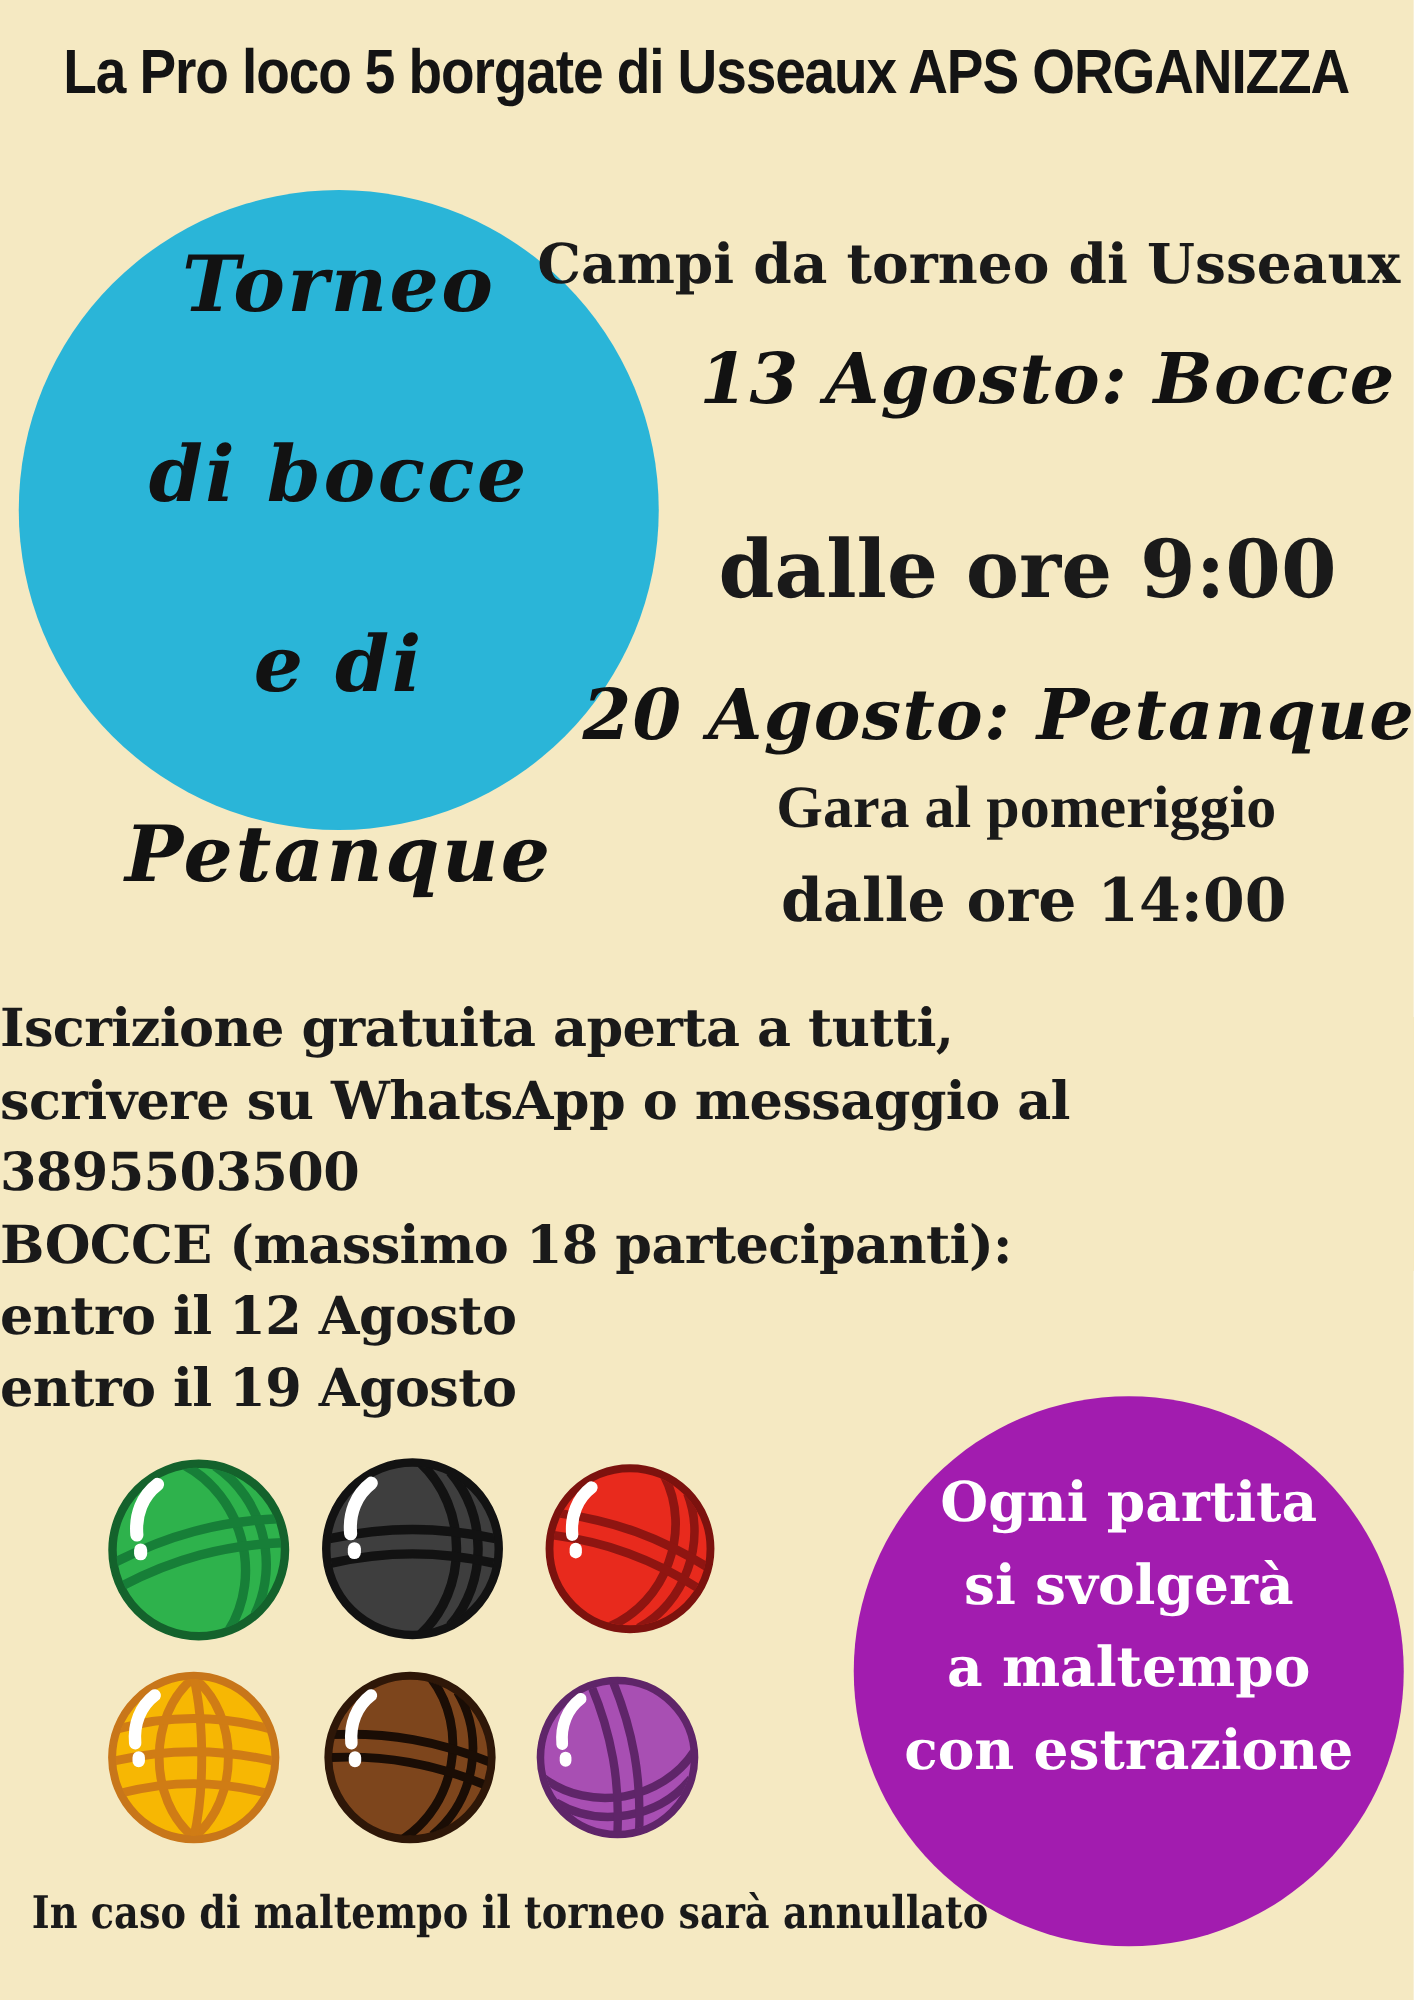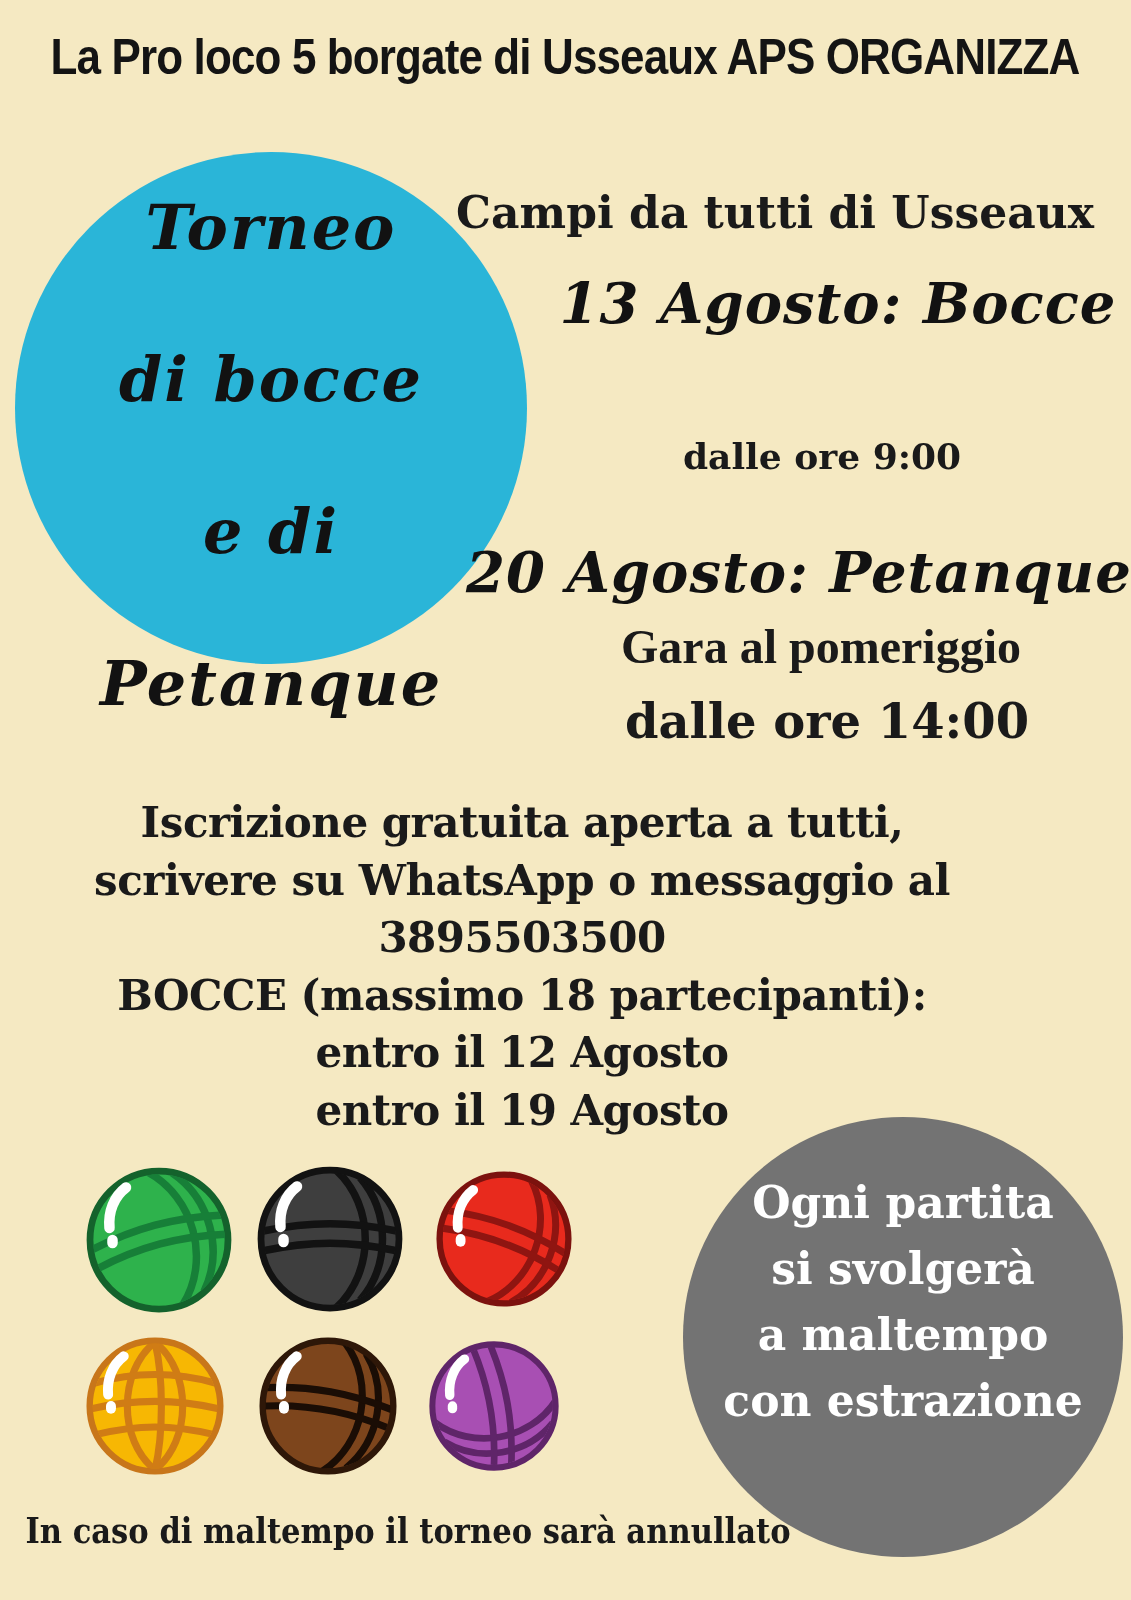--- a/index.html
+++ b/index.html
@@ -37,29 +37,29 @@
   .blue-circle .script{
     font-size:62px;line-height:62px;letter-spacing:2px;color:#121212;
   }
 
   
   .slab{font-family:"DejaVu Serif", serif;font-weight:700;color:#1a1a1a;}
   .loc{left:775px;top:212px;font-size:44px;}
   .date-line{font-size:56px;letter-spacing:1px;color:#121212;}
   .d1{left:838px;top:303px;text-align:right;}
   .g1{left:826px;top:381px;font-size:48px;}
-  .o1{left:822px;top:456px;font-size:36px;}
+  .o1{left:822px;top:456px;font-size:64px;}
   .d2{left:799px;top:572px;}
   .g2{left:821px;top:646px;font-size:48px;font-family:Liberation Serif, serif;}
   .o2{left:827px;top:721px;font-size:48px;}
 
   
   .reg{
     left:0;top:794px;width:1044px;
-    text-align:center;
+    text-align:left;
     font-size:42px;line-height:57.5px;letter-spacing:-0.5px;
   }
 
   
   .ball{position:absolute;}
   .ball svg{display:block;width:100%;height:100%;}
   .ball1{left:84px; top:1165px;width:150px;height:150px;}
   .ball2{left:255px;top:1164px;width:150px;height:150px;}
   .ball3{left:434px;top:1169px;width:140px;height:140px;}
   .ball4{left:84px; top:1335px;width:142px;height:142px;}
@@ -91,21 +91,21 @@
 
   <div class="abs header">La Pro loco 5 borgate di Usseaux APS ORGANIZZA</div>
 
   <div class="abs blue-circle" style="background: rgb(42, 181, 216);">
     <div class="script">Torneo</div>
     <div class="script">di bocce</div>
     <div class="script">e di</div>
     <div class="script">Petanque</div>
   </div>
 
-  <div class="abs centered slab loc">Campi da tutti di Usseaux</div>
+  <div class="abs centered slab loc">Campi da torneo di Usseaux</div>
 
   <div class="abs centered script date-line d1">13 Agosto: Bocce</div>
   <div class="abs centered slab o1">dalle ore 9:00</div>
 
   <div class="abs centered script date-line d2">20 Agosto: Petanque</div>
   <div class="abs centered slab g2">Gara al pomeriggio</div>
   <div class="abs centered slab o2">dalle ore 14:00</div>
 
   <div class="abs reg slab">
     <div>Iscrizione gratuita aperta a tutti,</div>
@@ -221,21 +221,21 @@
             <path d="M70,9 C90,32 90,68 70,91" fill="none" stroke="#5f2569" stroke-width="5"></path>
             <path d="M4,45 C36,38 64,38 96,45" fill="none" stroke="#5f2569" stroke-width="5"></path>
             <path d="M5,58 C36,51 64,51 95,58" fill="none" stroke="#5f2569" stroke-width="5"></path>
           </g>
           <path d="M28,15 C20,21 16,31 17,42" fill="none" stroke="#ffffff" stroke-width="7" stroke-linecap="round"></path>
           <path d="M19,50 L19,52" fill="none" stroke="#ffffff" stroke-width="7" stroke-linecap="round"></path>
         </svg>
       </div>
     </div>
 
-  <div class="abs red-circle slab" style="background: #737373; color: rgb(255, 255, 255);">
+  <div class="abs red-circle slab" style="background: #a21caf; color: rgb(255, 255, 255);">
     <div>Ogni partita</div>
     <div>si svolgerà</div>
     <div>a maltempo</div>
     <div>con estrazione</div>
   </div>
 
   <div class="abs footer slab">In caso di maltempo il torneo sarà annullato</div>
 
 </div>
 

